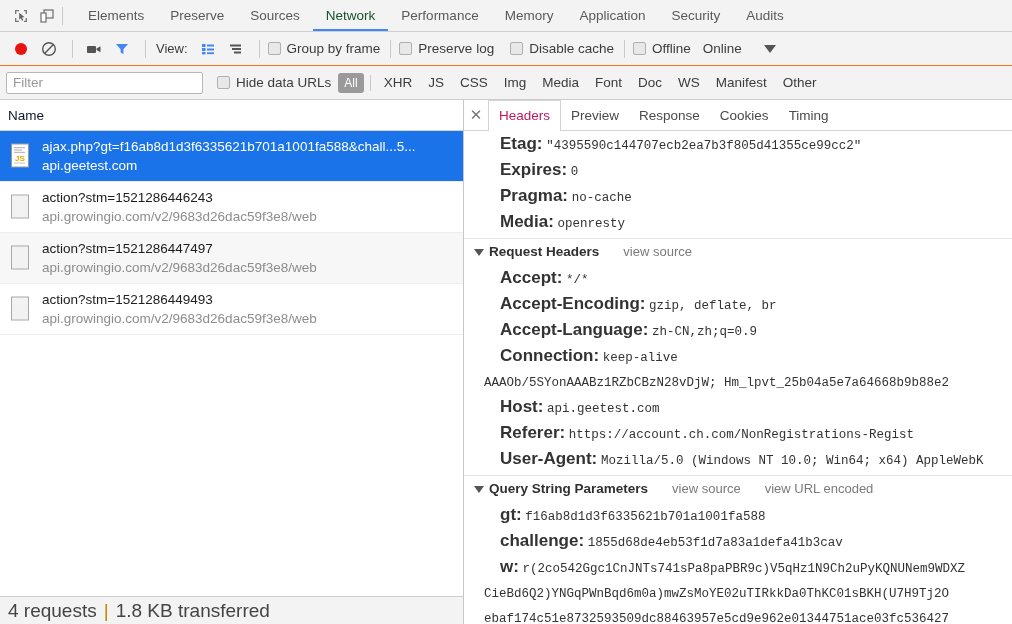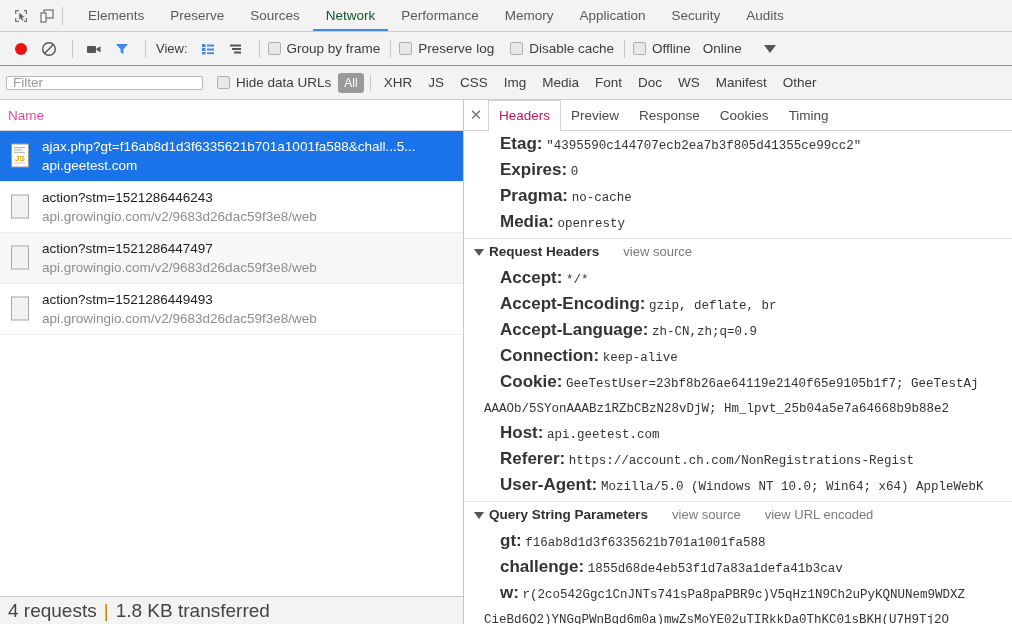--- a/index.html
+++ b/index.html
@@ -83,21 +83,21 @@
 
   
   .filterbar {
     height: 34px; min-height: 34px;
     background: #f3f3f3;
     border-bottom: 1px solid #cdcdcd;
     display: flex; align-items: center;
     padding-left: 6px;
   }
   .filter-input {
-    width: 197px; height: 14px;
+    width: 197px; height: 22px;
     border: 1px solid #b8b8b8;
     background: #fff;
     border-radius: 2px;
     font-size: 13.5px;
     padding: 0 6px;
     color: #222;
     font-family: "Liberation Sans", sans-serif;
     outline: none;
   }
   .filter-input::placeholder { color: #999; }
@@ -120,21 +120,21 @@
     border-right: 1px solid #c7c7c7;
     background: #fff;
     min-height: 0;
   }
   .list-head {
     height: 31px; min-height: 31px;
     border-bottom: 1px solid #d4d4d4;
     display: flex; align-items: center;
     padding-left: 8px;
     font-size: 13.5px;
-    color: #ec4899;
+    color: #0f172a;
     background: #fff;
   }
   .rows { flex: 1; overflow: hidden; }
   .row {
     height: 51px;
     display: flex; align-items: center;
     padding-left: 8px;
     border-bottom: 1px solid #eeeeee;
     cursor: pointer;
   }
@@ -506,24 +506,20 @@
             <span class="v">gzip, deflate, br</span>
           </div>
           <div class="hdr-line">
             <span class="k">Accept-Language:</span>
             <span class="v">zh-CN,zh;q=0.9</span>
           </div>
           <div class="hdr-line">
             <span class="k">Connection:</span>
             <span class="v">keep-alive</span>
           </div>
-          <div class="hdr-line">
-            <span class="k">Cookie:</span>
-            <span class="v">GeeTestUser=23bf8b26ae64119e2140f65e9105b1f7; GeeTestAj</span>
-          </div>
           <div class="hdr-line cont" style="padding-left:20px">
             <span class="v">AAAOb/5SYonAAABz1RZbCBzN28vDjW; Hm_lpvt_25b04a5e7a64668b9b88e2</span>
           </div>
           <div class="hdr-line">
             <span class="k">Host:</span>
             <span class="v">api.geetest.com</span>
           </div>
           <div class="hdr-line">
             <span class="k">Referer:</span>
             <span class="v">https://account.ch.com/NonRegistrations-Regist</span>

